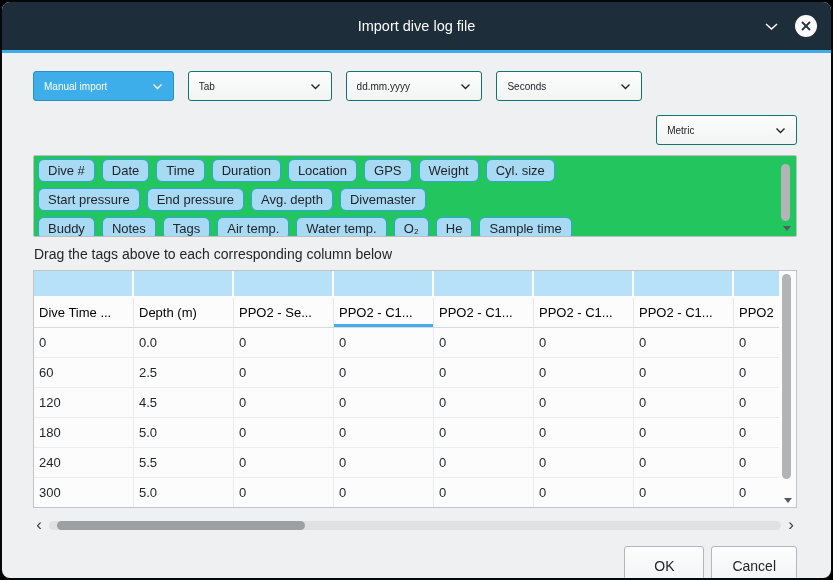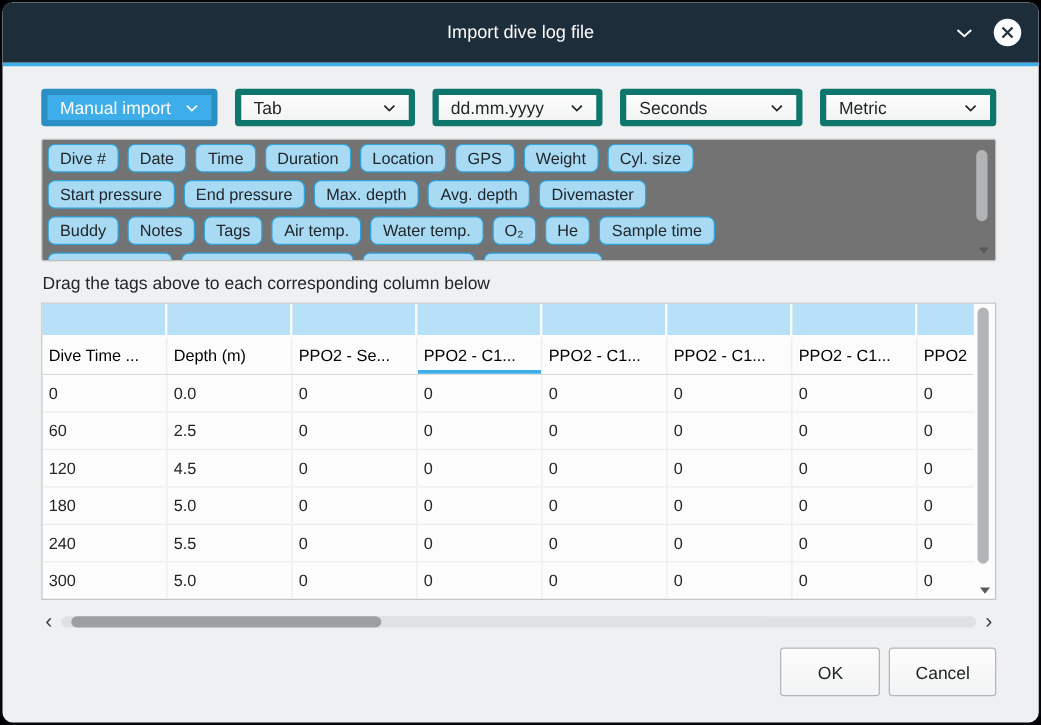--- a/index.html
+++ b/index.html
@@ -42,46 +42,46 @@
     cursor: pointer;
   }
   .accent-line { height: 3px; background: var(--accent, #3daee9); }
 
   
   .content { padding: 18px 34px 0 31px; }
 
   .combo-row { display: flex; gap: 14px; }
   .combo {
     height: 30px;
-    border: 5px solid #0f766e; border-radius: 3px;
+    border: 1px solid #0f766e; border-radius: 3px;
     background: linear-gradient(#fdfdfd, #f2f3f3);
     display: flex; align-items: center; justify-content: space-between;
     padding: 0 10px;
-    color: #232629; font-size: 14px;
+    color: #232629; font-size: 10px;
     cursor: pointer;
   }
   .combo:nth-child(1) { width: 141px; }
   .combo:nth-child(2) { width: 144px; }
   .combo:nth-child(3) { width: 137px; }
   .combo:nth-child(4) { width: 146px; gap: 16px; }
-  .combo:nth-child(5) { width: 141px; }
+  .combo:nth-child(5) { width: 141px; margin-top: 44px; }
   .combo.accent {
     background: var(--accent, #3daee9);
     border-color: #2a8fc4;
     color: #fcfcfc;
   }
   .combo-text { white-space: nowrap; overflow: hidden; }
   .combo-arrow { display: flex; align-items: center; margin-left: 6px; }
 
   
   .tagbox {
     margin-top: 10px;
-    height: 98px;
+    height: 82px;
     border: 1px solid #bcbebf; border-radius: 2px;
-    background: #737373;
+    background: #22c55e;
     position: relative;
     overflow: hidden;
     padding-left: 20px;
   }
   .tagrows { position: absolute; top: 3px; left: 4px; right: 20px; bottom: 0; overflow: hidden; }
   .tagrow { display: flex; gap: 7px; margin-bottom: 6px; }
   .tag {
     height: 23px; line-height: 21px;
     padding: 0 9px;
     border: 1px solid var(--tag-border, #2fa3dc);
@@ -258,21 +258,20 @@
             <span class="tag">Time</span>
             <span class="tag">Duration</span>
             <span class="tag">Location</span>
             <span class="tag">GPS</span>
             <span class="tag">Weight</span>
             <span class="tag">Cyl. size</span>
           </div>
           <div class="tagrow">
             <span class="tag">Start pressure</span>
             <span class="tag">End pressure</span>
-            <span class="tag">Max. depth</span>
             <span class="tag">Avg. depth</span>
             <span class="tag">Divemaster</span>
           </div>
           <div class="tagrow">
             <span class="tag">Buddy</span>
             <span class="tag">Notes</span>
             <span class="tag">Tags</span>
             <span class="tag">Air temp.</span>
             <span class="tag">Water temp.</span>
             <span class="tag">O₂</span>

